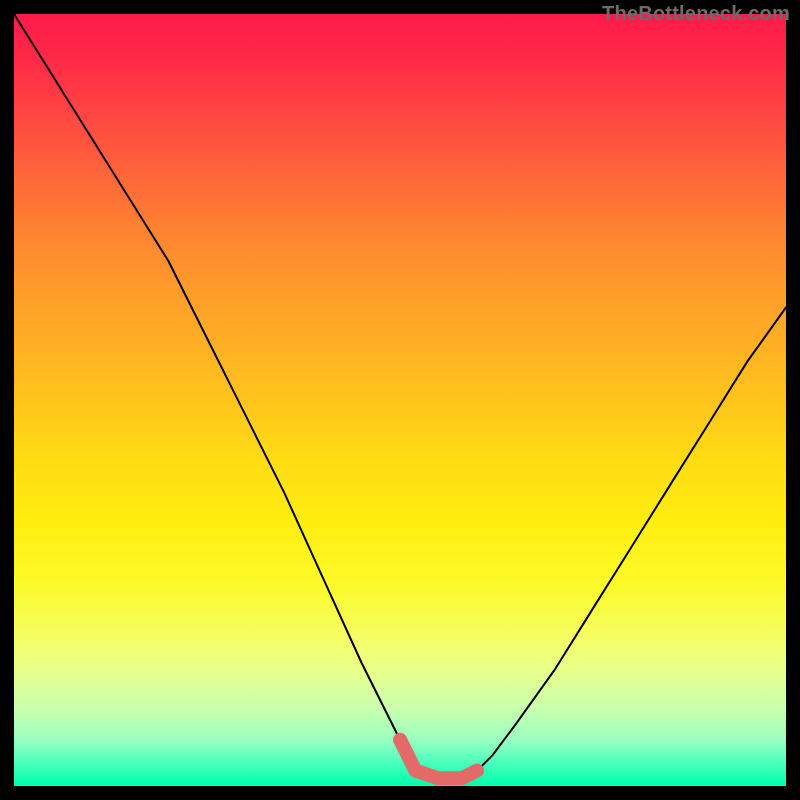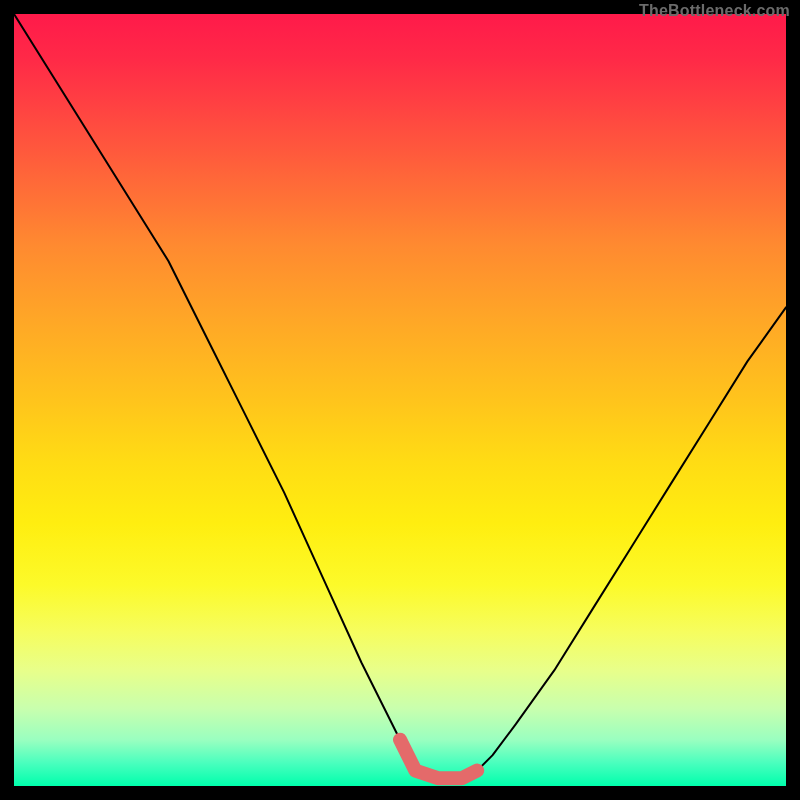--- a/index.html
+++ b/index.html
@@ -33,21 +33,21 @@
       #c8ffae 90%,
       #9affc0 94%,
       #4affbe 97%,
       #00ffac 100%);
   }
   .watermark {
     position: absolute;
     top: 2px;
     right: 10px;
     color: #6b6b6b;
-    font-size: 16px;
+    font-size: 20px;
     font-weight: 600;
     letter-spacing: 0.2px;
     user-select: none;
   }
   svg.plot {
     position: absolute;
     left: 14px;
     top: 14px;
     width: 772px;
     height: 772px;

